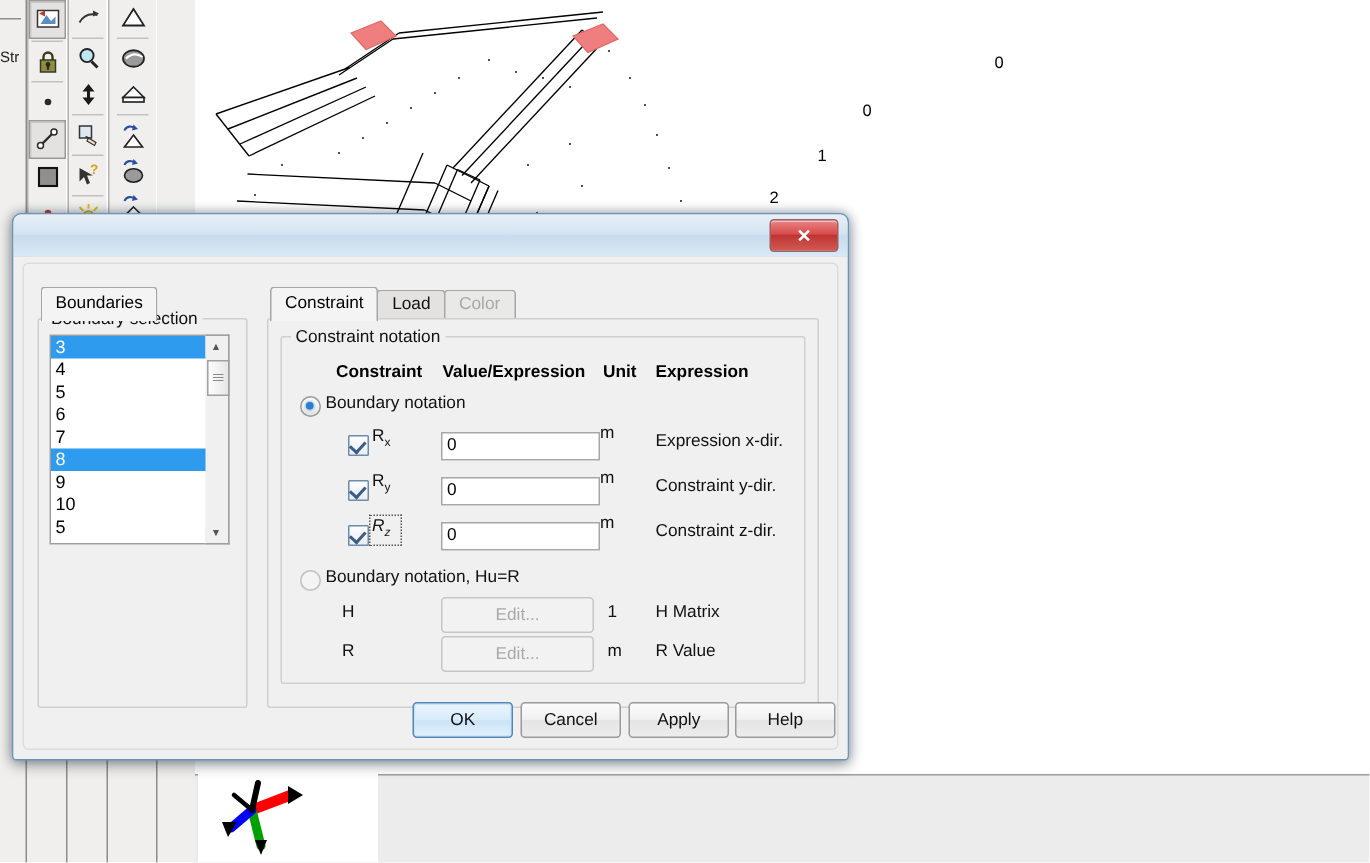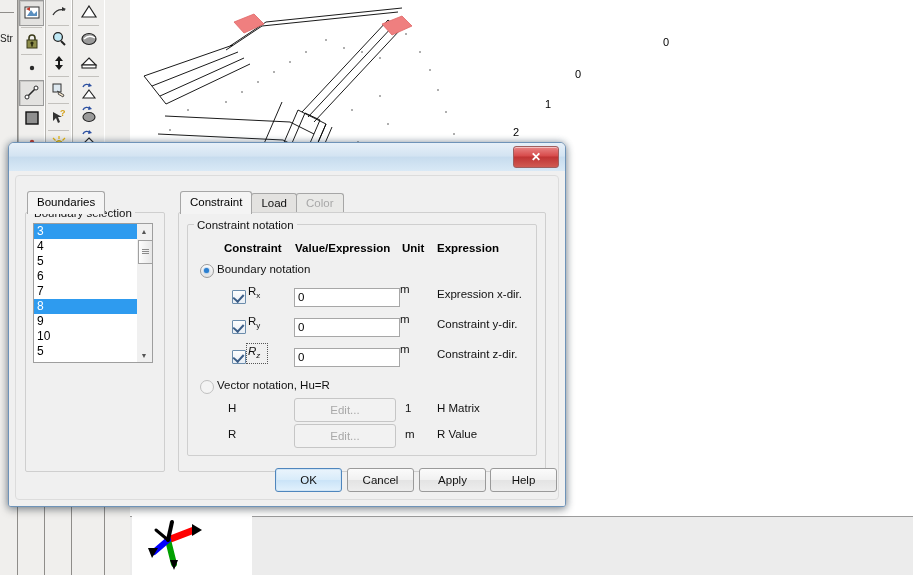--- a/index.html
+++ b/index.html
@@ -593,21 +593,21 @@
       <div class="cb checked" style="left:223px;top:179px;"></div>
       <div class="focusrect" style="left:237px;top:172px;width:20px;height:19px;"></div>
       <div class="lbl" style="left:239px;top:174px;font-style:italic;">
         <span>R</span><span class="subtxt" style="position:relative;top:3px;">z</span>
       </div>
       <div class="textfield" style="left:285px;top:177px;width:98px;">0</div>
       <div class="lbl" style="left:391px;top:172px;">m</div>
       <div class="lbl" style="left:428px;top:177px;">Constraint z-dir.</div>
 
       <div class="radio off" style="left:191px;top:209px;"></div>
-      <div class="lbl" style="left:208px;top:208px;">Vector notation, Hu=R</div>
+      <div class="lbl" style="left:208px;top:208px;">Boundary notation, Hu=R</div>
 
       <div class="lbl" style="left:219px;top:231px;">H</div>
       <div class="btn disabled" style="left:285px;top:227px;width:100px;">Edit...</div>
       <div class="lbl" style="left:396px;top:231px;">1</div>
       <div class="lbl" style="left:428px;top:231px;">H Matrix</div>
 
       <div class="lbl" style="left:219px;top:257px;">R</div>
       <div class="btn disabled" style="left:285px;top:253px;width:100px;">Edit...</div>
       <div class="lbl" style="left:396px;top:257px;">m</div>
       <div class="lbl" style="left:428px;top:257px;">R Value</div>

